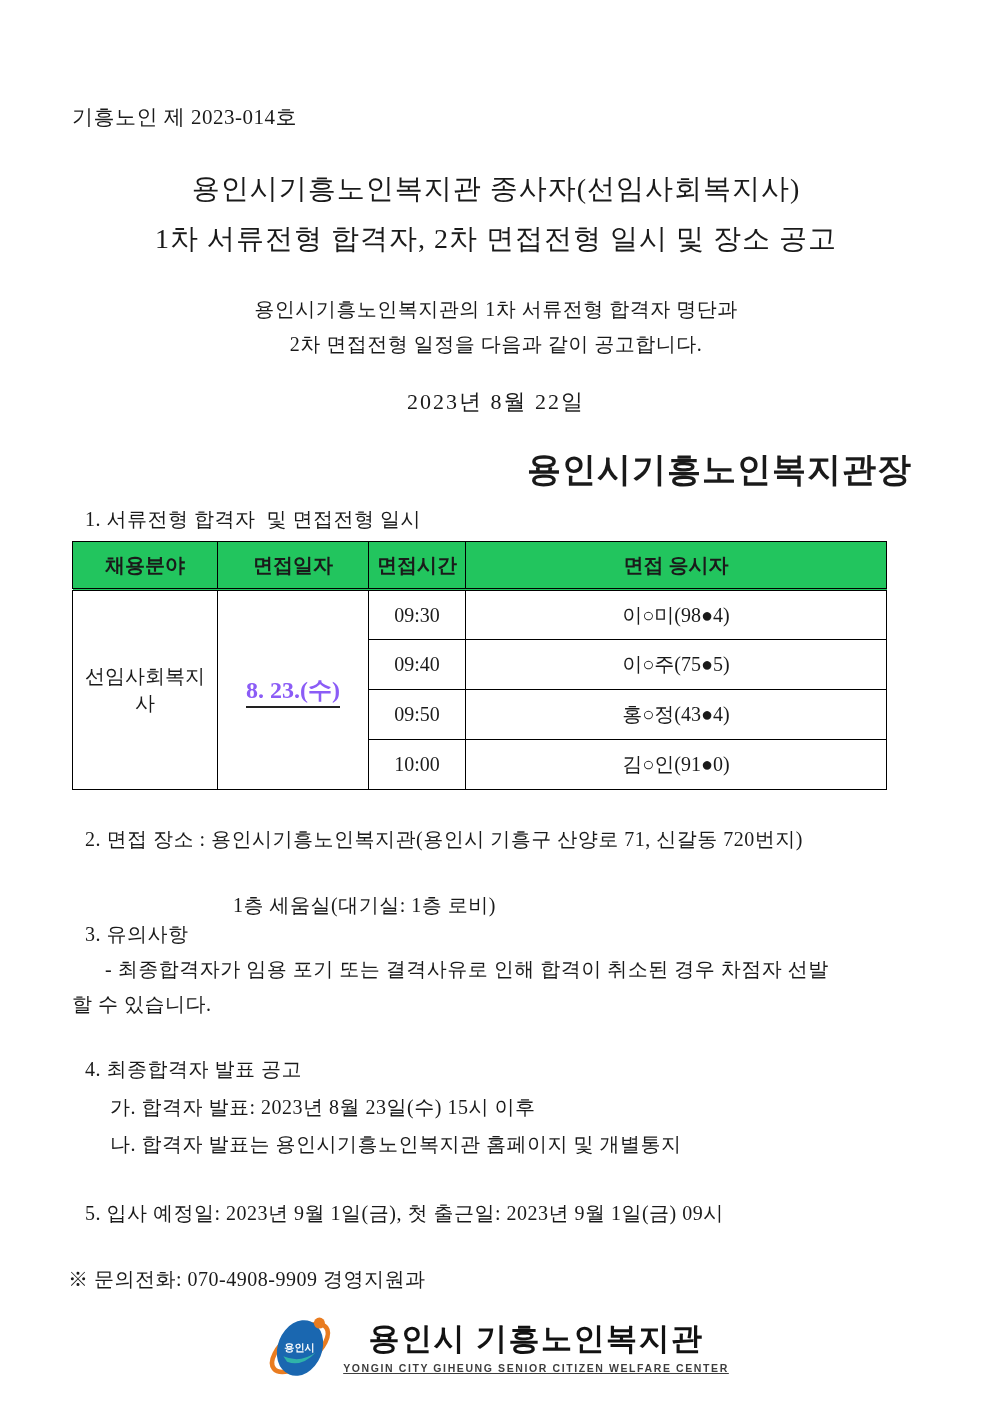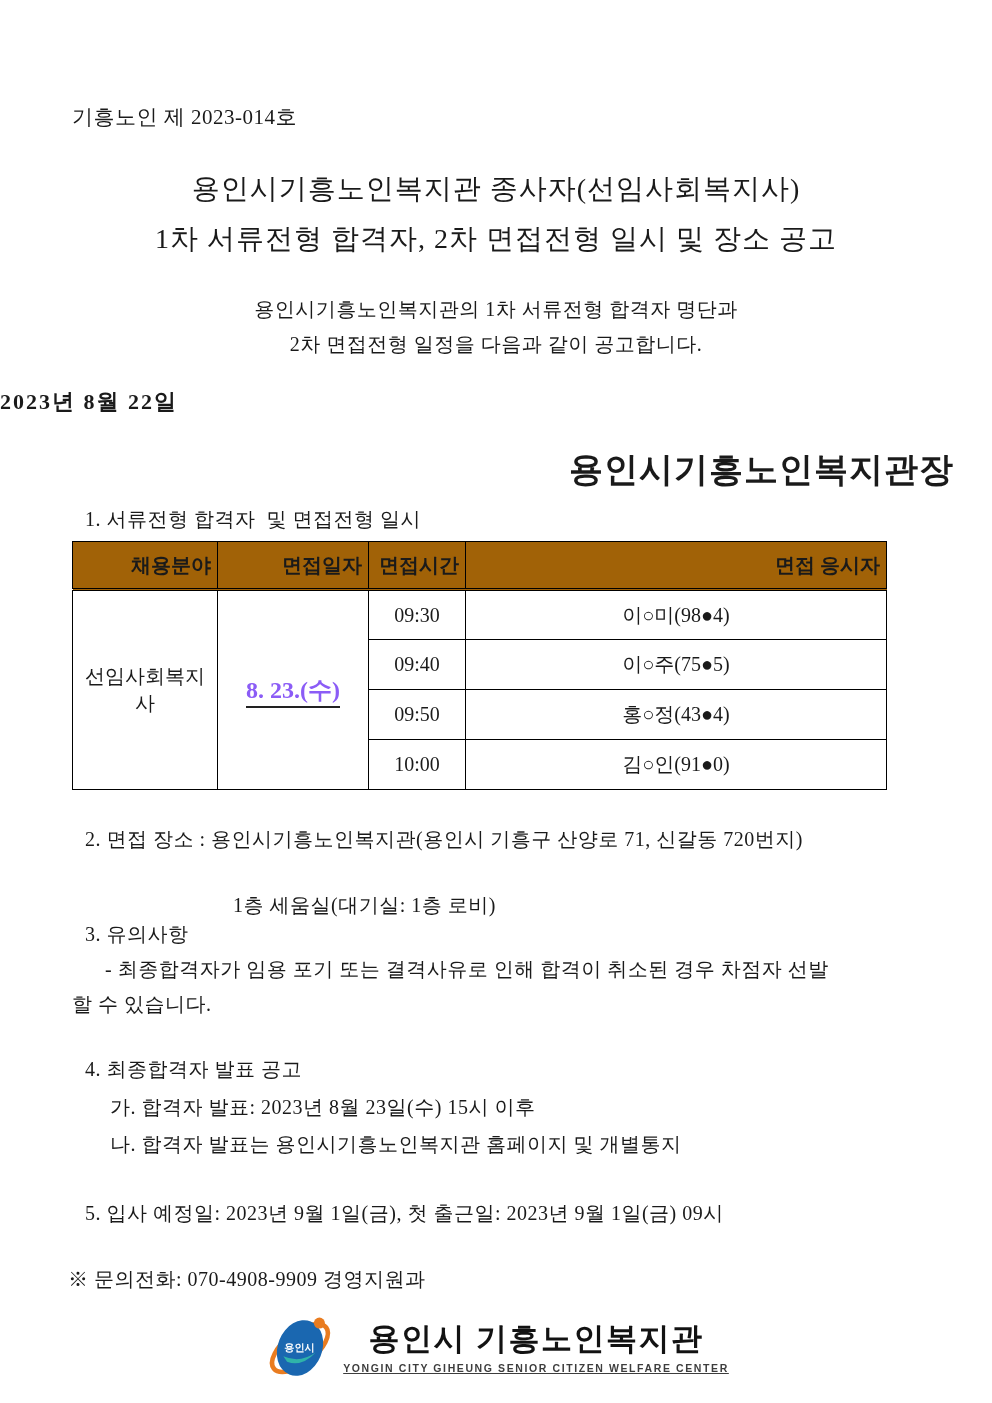--- a/index.html
+++ b/index.html
@@ -17,47 +17,46 @@
   .line { position: absolute; white-space: pre-wrap; letter-spacing: 0.5px; }
 
   .doc-number { top: 103px; left: 72px; font-size: 21px; }
 
   .title-1 { top: 170px; left: 0; width: 100%; text-align: center; font-size: 28px; letter-spacing: 1px; }
   .title-2 { top: 220px; left: 0; width: 100%; text-align: center; font-size: 28px; letter-spacing: 1px; }
 
   .subtitle-1 { top: 296px; left: 0; width: 100%; text-align: center; font-size: 20px; }
   .subtitle-2 { top: 331px; left: 0; width: 100%; text-align: center; font-size: 20px; }
 
-  .date-line { top: 387px; left: 0; width: 100%; text-align: left; font-size: 22px; letter-spacing: 2px; font-weight: bold; }
+  .date-line { top: 387px; left: 0; width: 100%; text-align: center; font-size: 22px; letter-spacing: 2px; }
 
-  .signature { top: 447px; left: 0; width: 100%; text-align: right; padding-right: 38px;
+  .signature { top: 447px; left: 0; width: 100%; text-align: right; padding-right: 80px;
                font-size: 34px; font-weight: bold; letter-spacing: 1px; }
 
   .sec1-heading { top: 506px; left: 85px; font-size: 20px; }
 
   table.schedule {
     position: absolute;
     top: 541px; left: 72px;
     width: 814px;
     border-collapse: collapse;
     table-layout: fixed;
     font-size: 20px;
   }
   table.schedule th, table.schedule td {
     border: 1.5px solid #000;
     text-align: center;
     vertical-align: middle;
     padding: 0 6px;
   }
   table.schedule thead th {
-    background: #a16207;
+    background: #22c55e;
     font-weight: bold;
     height: 48px;
     border-bottom: 3px double #000;
-    text-align: right;
   }
   table.schedule tbody td { height: 50px; }
   td.pos-cell { text-align: left; padding-left: 8px; }
   td.date-cell { font-size: 24px; font-weight: bold; }
   .red-underline {
     color: #8b5cf6;
     border-bottom: 2px solid #222;
     padding-bottom: 3px;
   }
   .col-1 { width: 145px; }

